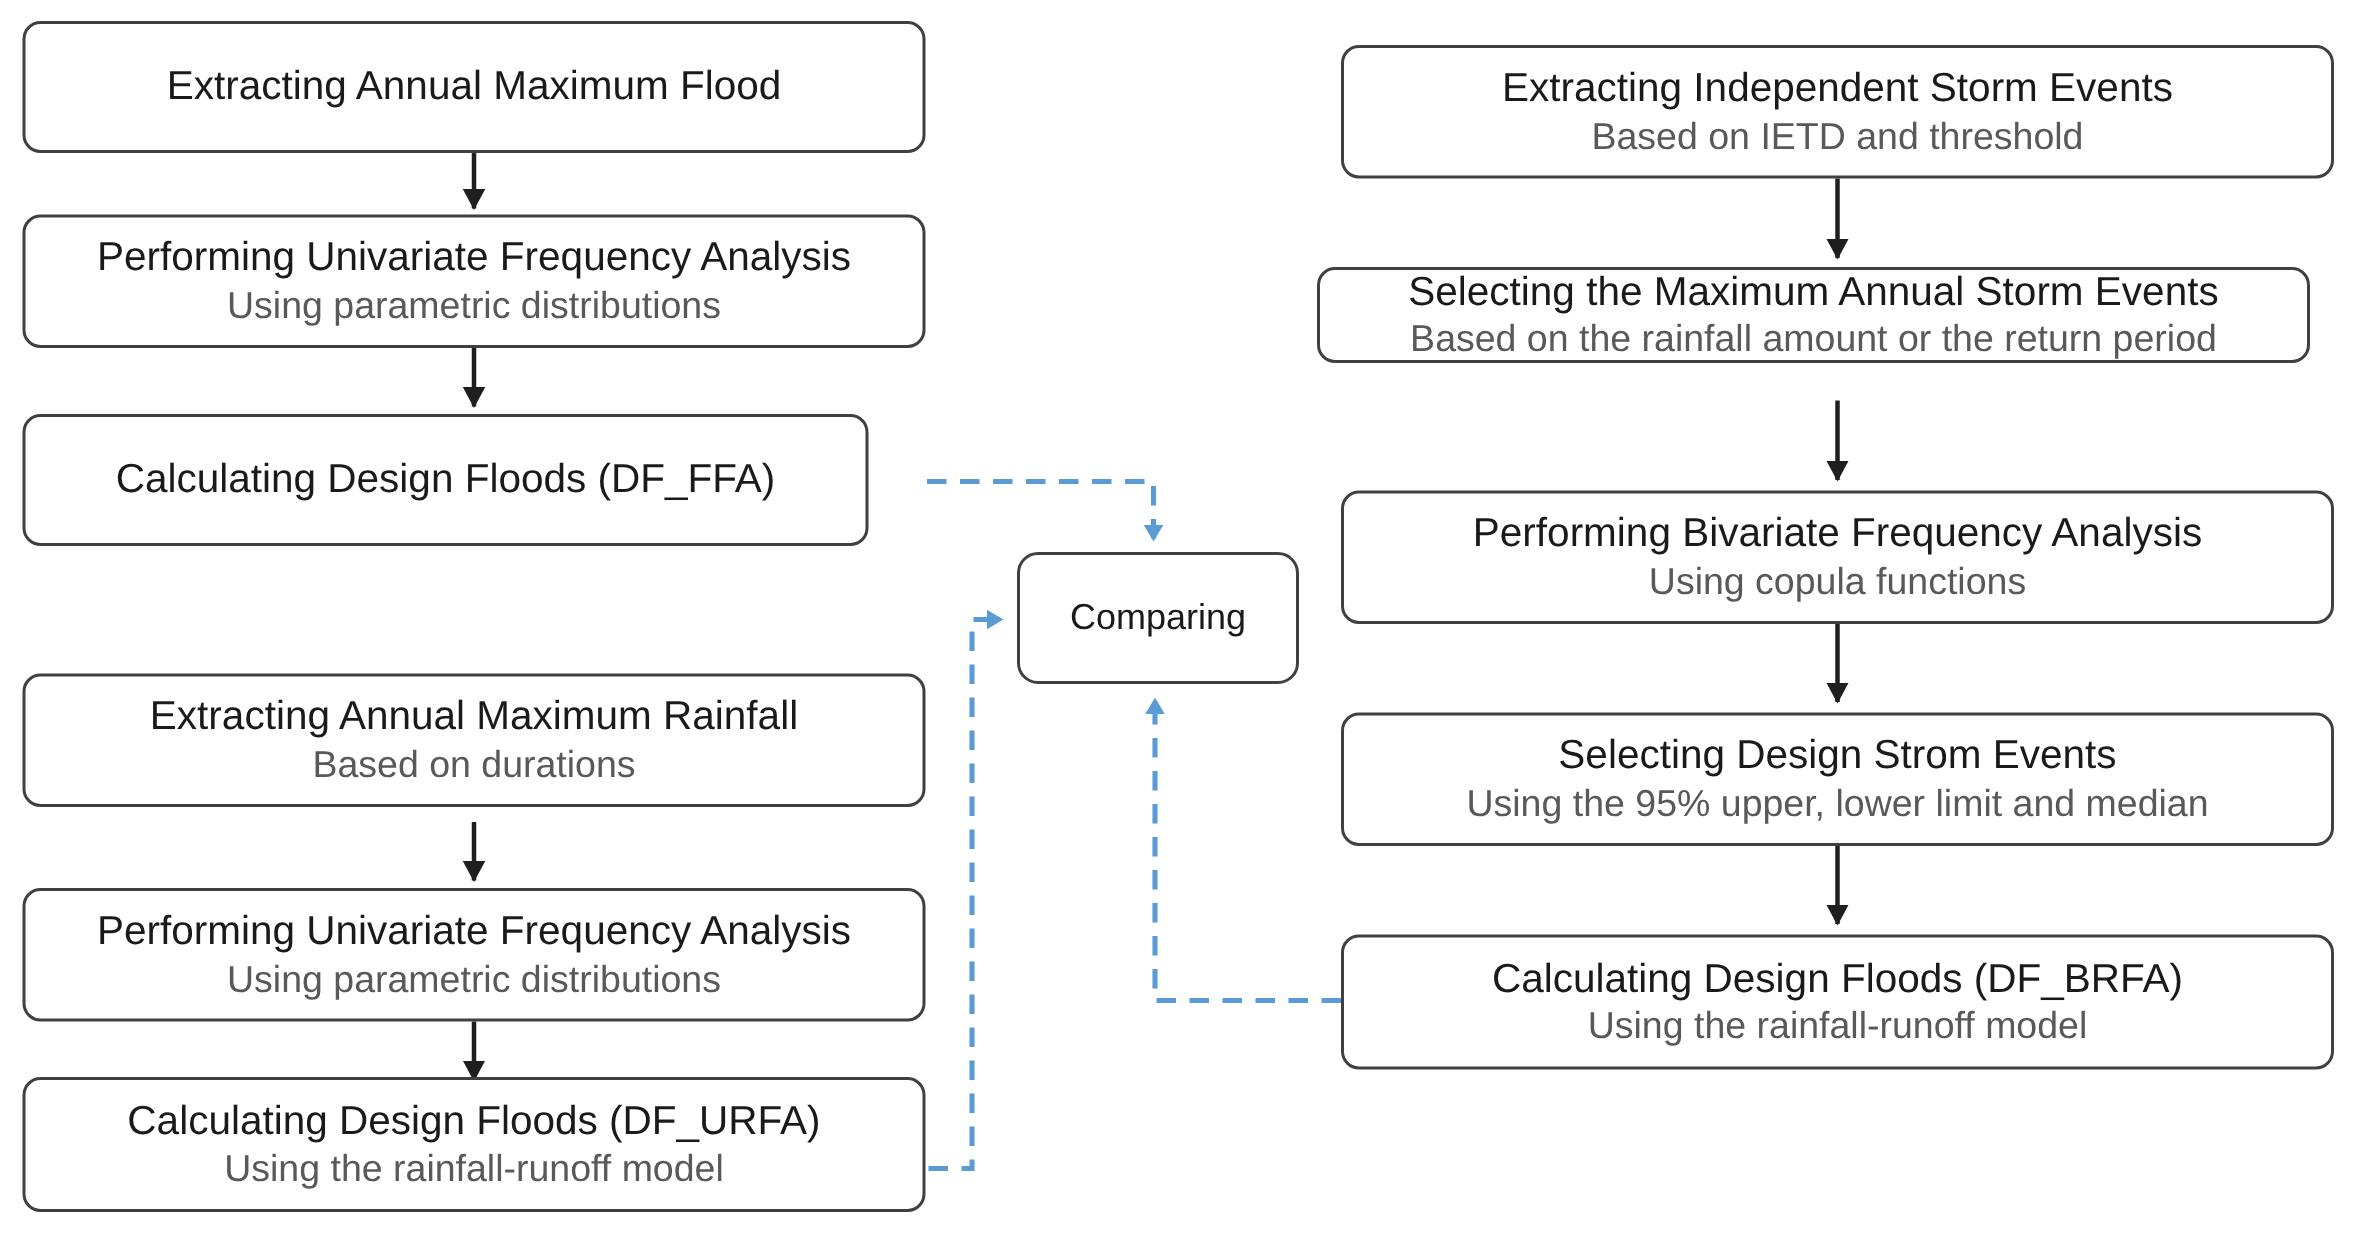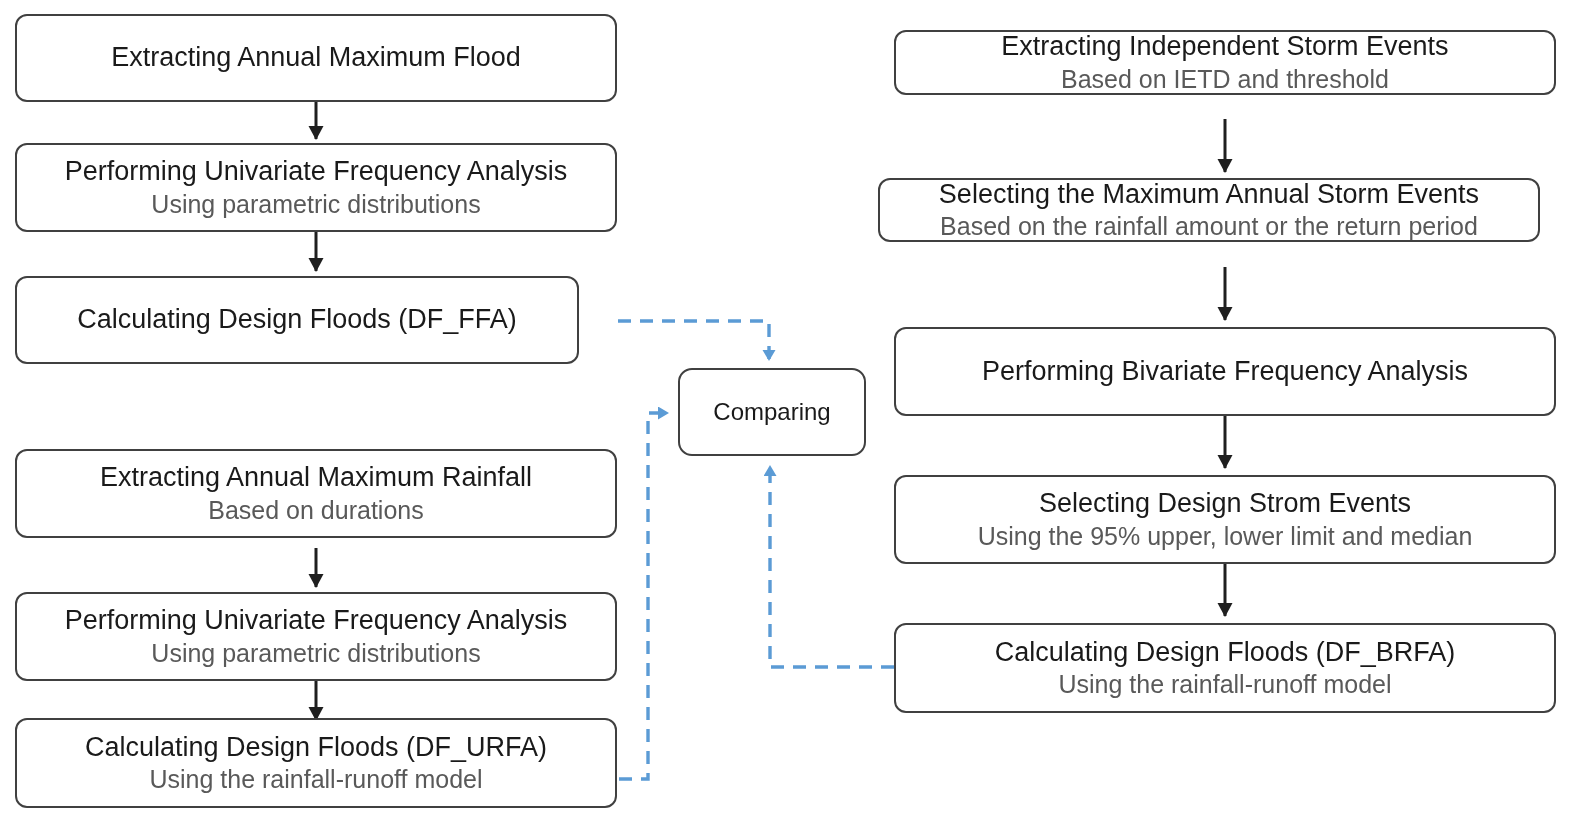--- a/index.html
+++ b/index.html
@@ -106,32 +106,33 @@
 
   <div class="box" style="left:15px;top:718px;width:602px;height:90px">
     <div class="box-title">Calculating Design Floods (DF_URFA)</div>
     <div class="box-sub">Using the rainfall-runoff model</div>
   </div>
 
   <div class="box" style="left:678px;top:368px;width:188px;height:88px;border-radius:14px">
     <div class="comparing-title">Comparing</div>
   </div>
 
-  <div class="box" style="left:894px;top:30px;width:662px;height:65px">
+  <div class="box" style="left:894px;top:30px;width:662px;height:89px">
     <div class="box-title">Extracting Independent Storm Events</div>
     <div class="box-sub">Based on IETD and threshold</div>
   </div>
 
   <div class="box" style="left:878px;top:178px;width:662px;height:64px">
     <div class="box-title">Selecting the Maximum Annual Storm Events</div>
     <div class="box-sub">Based on the rainfall amount or the return period</div>
   </div>
 
   <div class="box" style="left:894px;top:327px;width:662px;height:89px">
     <div class="box-title">Performing Bivariate Frequency Analysis</div>
+    <div class="box-sub">Using copula functions</div>
   </div>
 
   <div class="box" style="left:894px;top:475px;width:662px;height:89px">
     <div class="box-title">Selecting Design Strom Events</div>
     <div class="box-sub">Using the 95% upper, lower limit and median</div>
   </div>
 
   <div class="box" style="left:894px;top:623px;width:662px;height:90px">
     <div class="box-title">Calculating Design Floods (DF_BRFA)</div>
     <div class="box-sub">Using the rainfall-runoff model</div>

